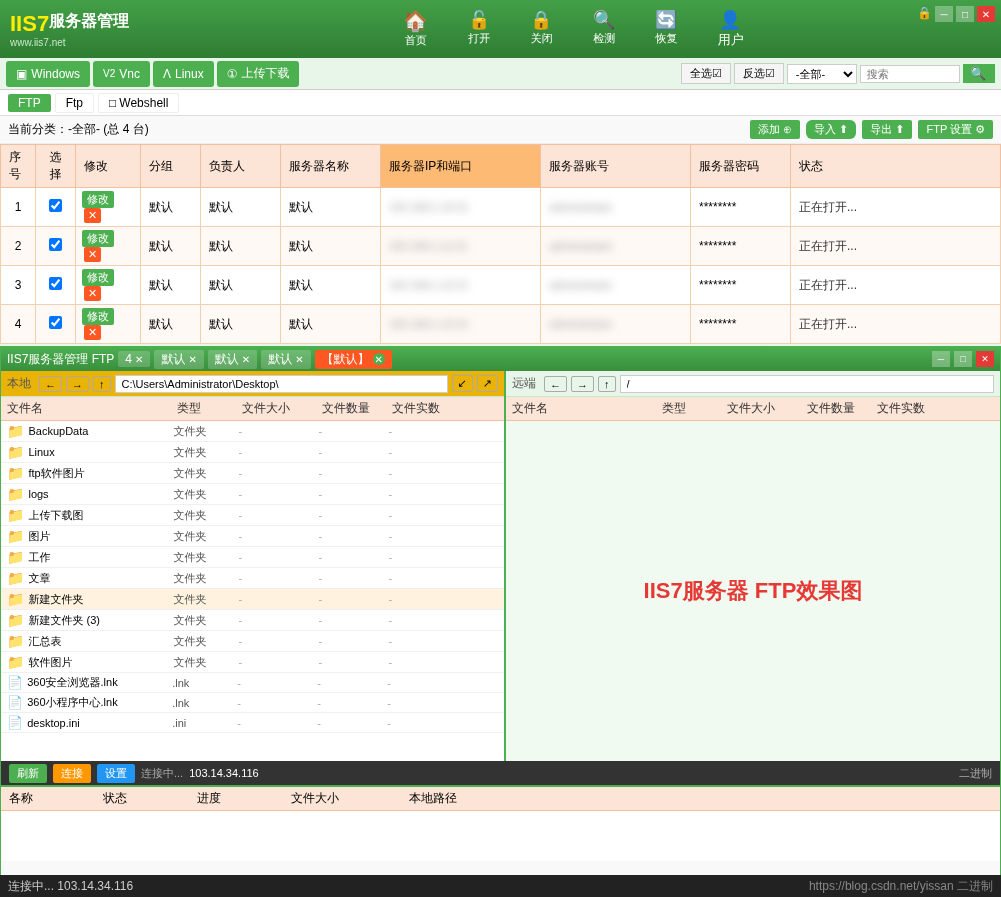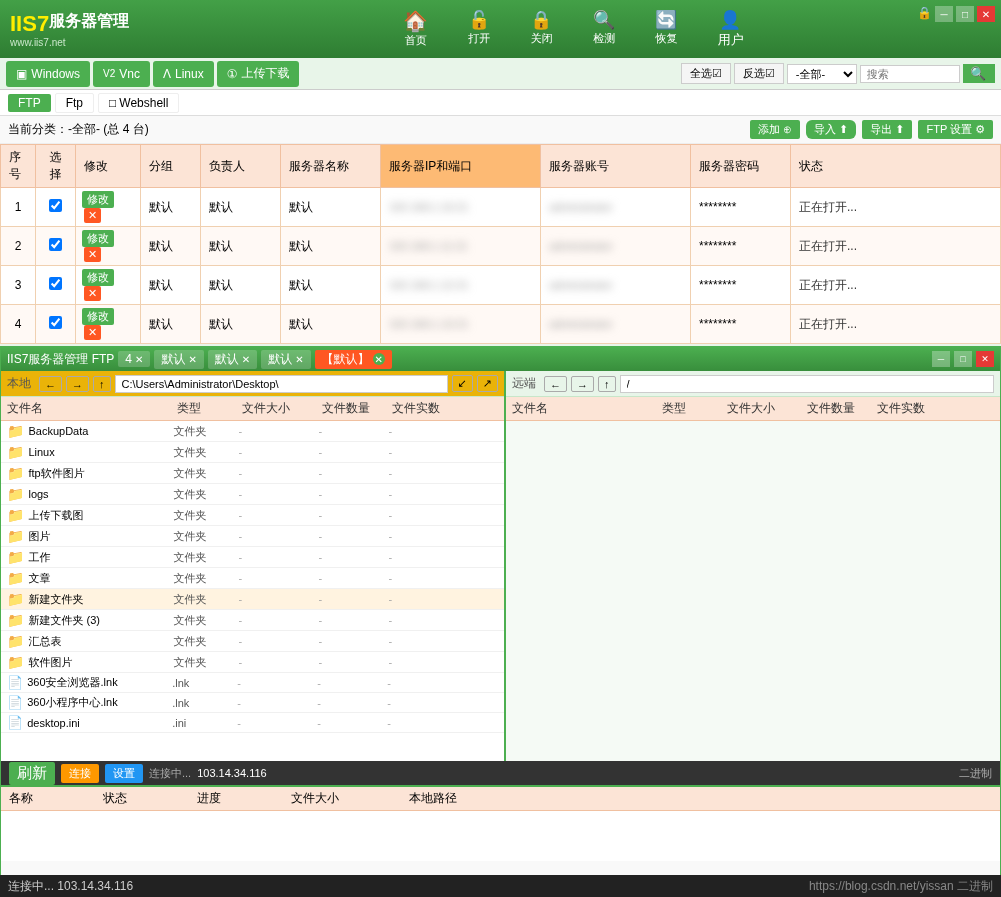--- a/index.html
+++ b/index.html
@@ -379,25 +379,28 @@
       </div>
 
       <div style="background:#fce4d6; display:flex; padding:3px 6px; border-bottom:1px solid #f0c0a0;">
         <span style="width:150px; color:#333;">文件名</span>
         <span style="width:65px; color:#333;">类型</span>
         <span style="width:80px; color:#333;">文件大小</span>
         <span style="width:70px; color:#333;">文件数量</span>
         <span style="flex:1; color:#333;">文件实数</span>
       </div>
 
+      <div style="flex:1; display:flex; align-items:center; justify-content:center; background:#f0faf0;">
+        <span style="color:#e53935; font-size:22px; font-weight:bold;">IIS7服务器   FTP效果图</span>
+      </div>
     </div>
   </div>
 
   <div style="background:#333; color:white; height:24px; display:flex; align-items:center; padding:0 8px; gap:6px;">
-    <button style="background:#4caf50; color:white; border:none; padding:2px 8px; cursor:pointer; border-radius:2px; font-size:15px;">刷新</button>
+    <button style="background:#4caf50; color:white; border:none; padding:2px 8px; cursor:pointer; border-radius:2px; font-size:11px;">刷新</button>
     <button style="background:#ff9800; color:white; border:none; padding:2px 8px; cursor:pointer; border-radius:2px; font-size:11px;">连接</button>
     <button style="background:#2196f3; color:white; border:none; padding:2px 8px; cursor:pointer; border-radius:2px; font-size:11px;">设置</button>
     <span style="color:#aaa; font-size:11px;">连接中...</span>
     <span style="color:white; font-size:11px;">103.14.34.116</span>
     <div style="flex:1;"></div>
     <span style="color:#aaa; font-size:11px;">二进制</span>
   </div>
 
   <div style="background:#f9f9f9; border-top:2px solid #4caf50; height:100px;">
     <div style="background:#fce4d6; display:flex; padding:3px 8px; gap:30px; border-bottom:1px solid #f0c0a0;">

